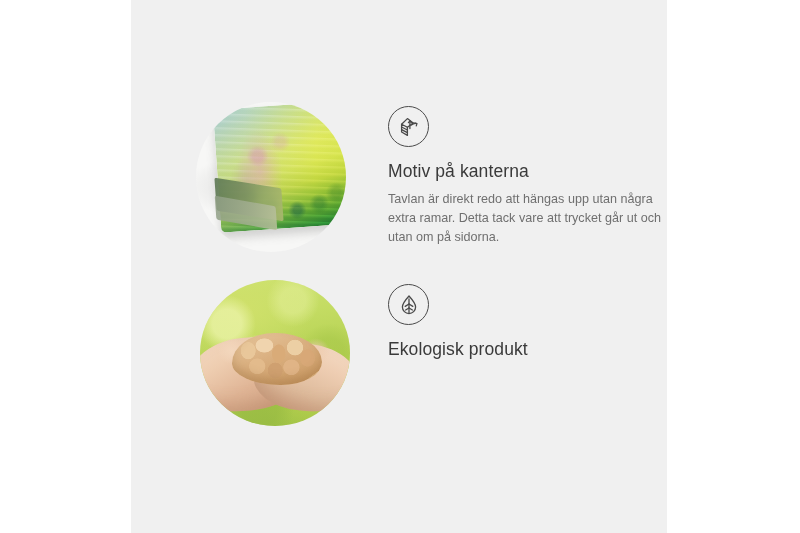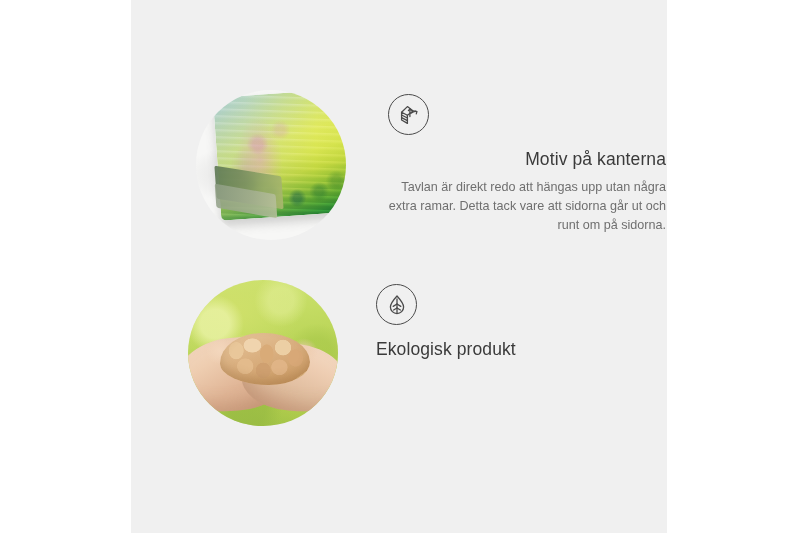--- a/index.html
+++ b/index.html
@@ -30,22 +30,22 @@
     background: #f0f0f0;
   }
 
   
   .feature {
     position: absolute;
     display: flex;
     align-items: flex-start;
   }
 
-  .feature-1 { left: 196px; top: 90px; text-align: right;  }
-  .feature-2 { left: 188px; top: 280px; }
+  .feature-1 { left: 196px; top: 102px;  }
+  .feature-2 { left: 200px; top: 280px; }
 
   
   .thumb {
     position: relative;
     width: 150px;
     height: 150px;
     border-radius: 50%;
     overflow: hidden;
     flex: 0 0 auto;
   }
@@ -272,21 +272,21 @@
           <path d="M4.6 14.6 L10.4 17.6"></path>
           <path d="M12.9 13.6 L12.9 6.2"></path>
           <path d="M11.4 7.6 L12.9 6.0 L14.4 7.6"></path>
           <path d="M14.0 10.1 C16.6 8.3 18.3 8.0 19.6 8.6"></path>
           <path d="M17.7 7.9 L19.9 8.6 L19.3 10.8"></path>
         </svg>
       </div>
 
       <h2 class="feature-title">Motiv på kanterna</h2>
 
-      <p class="feature-body">Tavlan är direkt redo att hängas upp utan några extra ramar. Detta tack vare att sidorna går ut och runt om på sidorna.</p>
+      <p class="feature-body">Tavlan är direkt redo att hängas upp utan några extra ramar. Detta tack vare att trycket går ut och utan om på sidorna.</p>
     </div>
   </div>
 
   <div class="feature feature-2">
 
     <div class="thumb photo-chips" aria-label="Circular photo of hands holding wood chips over a green meadow">
       <div class="blur-bg"></div>
       <div class="palm-l"></div>
       <div class="palm-r"></div>
       <div class="fingers"></div>

